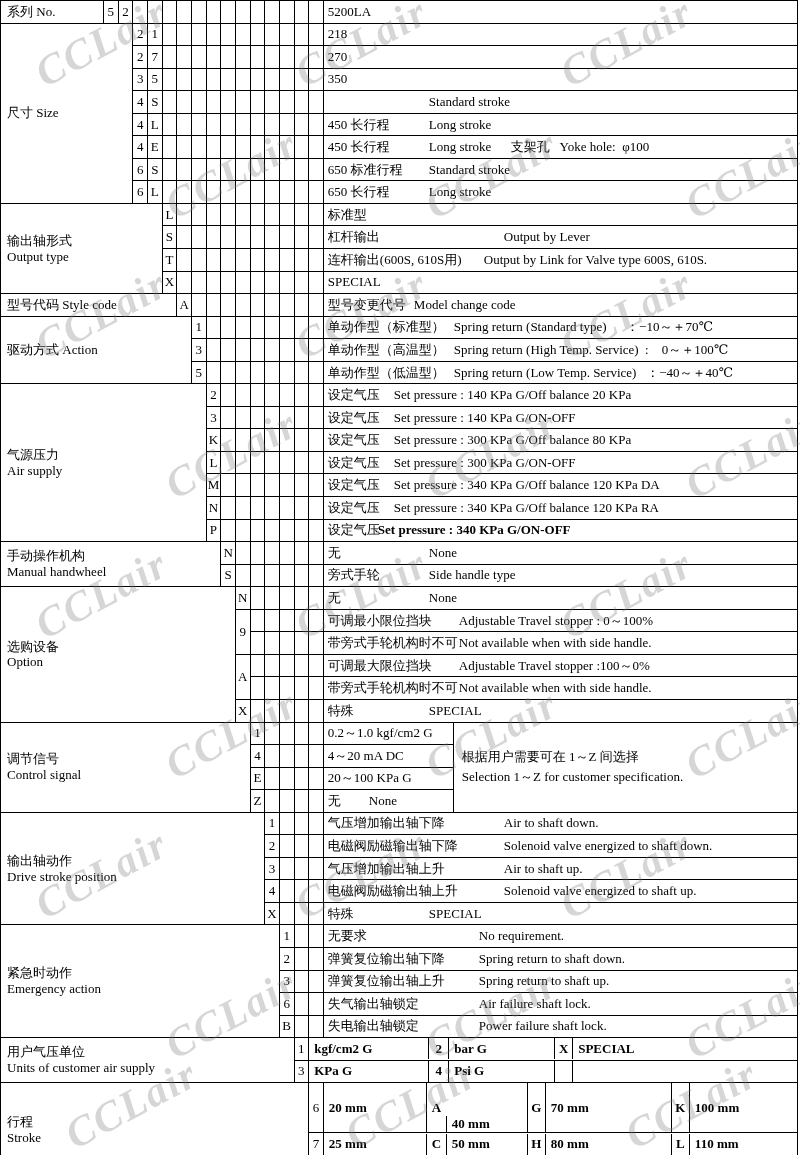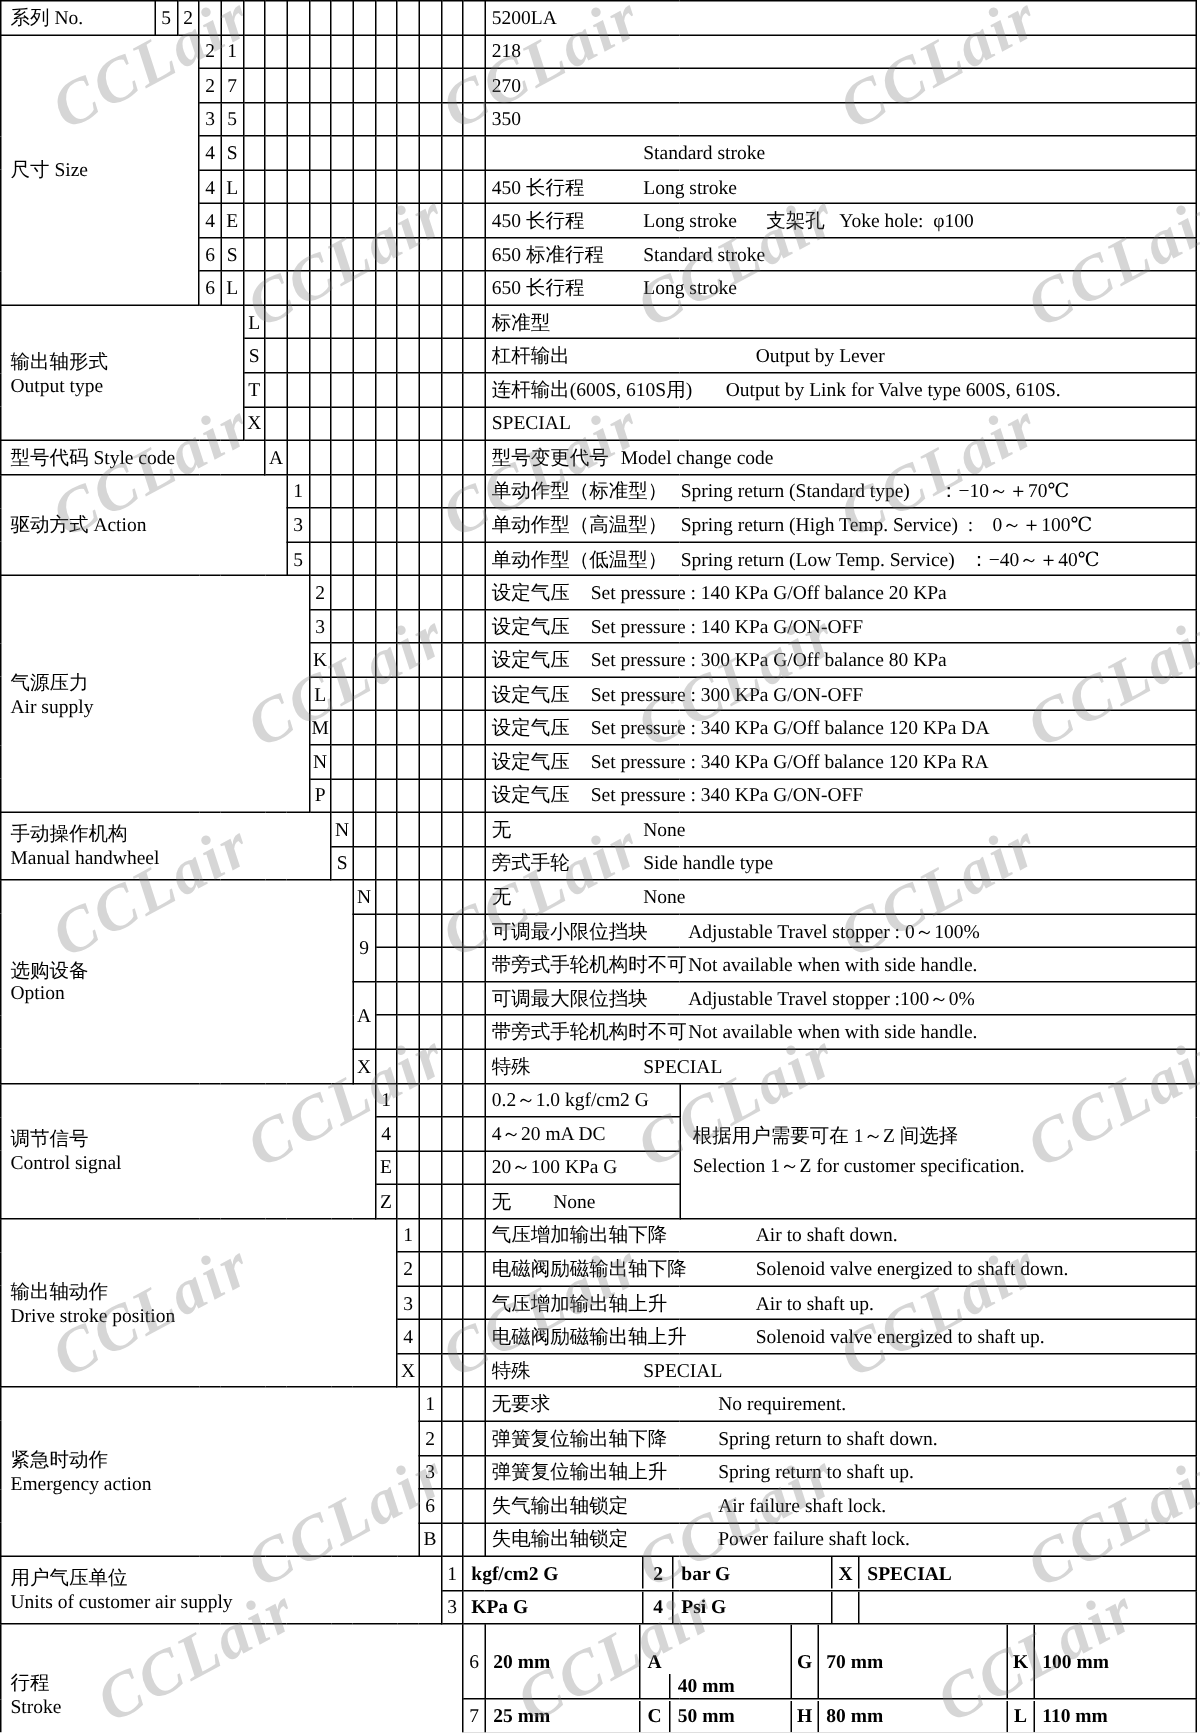--- a/index.html
+++ b/index.html
@@ -466,21 +466,21 @@
           <td class="code">P</td>
           <td class="empty"></td>
           <td class="empty"></td>
           <td class="empty"></td>
           <td class="empty"></td>
           <td class="empty"></td>
           <td class="empty"></td>
           <td class="empty"></td>
           <td class="desc" colspan="2">
             <span class="seg" style="left: 4px;">设定气压</span>
-            <span class="seg" style="left: 70px;">Set pressure : 340 KPa G/ON-OFF</span>
+            <span class="seg" style="left: 54px; font-weight: bold;">Set pressure : 340 KPa G/ON-OFF</span>
           </td>
         </tr>
         <tr>
           <td class="label" rowspan="2" colspan="9">
             <div>手动操作机构</div>
             <div>Manual handwheel</div>
           </td>
           <td class="code">N</td>
           <td class="empty"></td>
           <td class="empty"></td>

